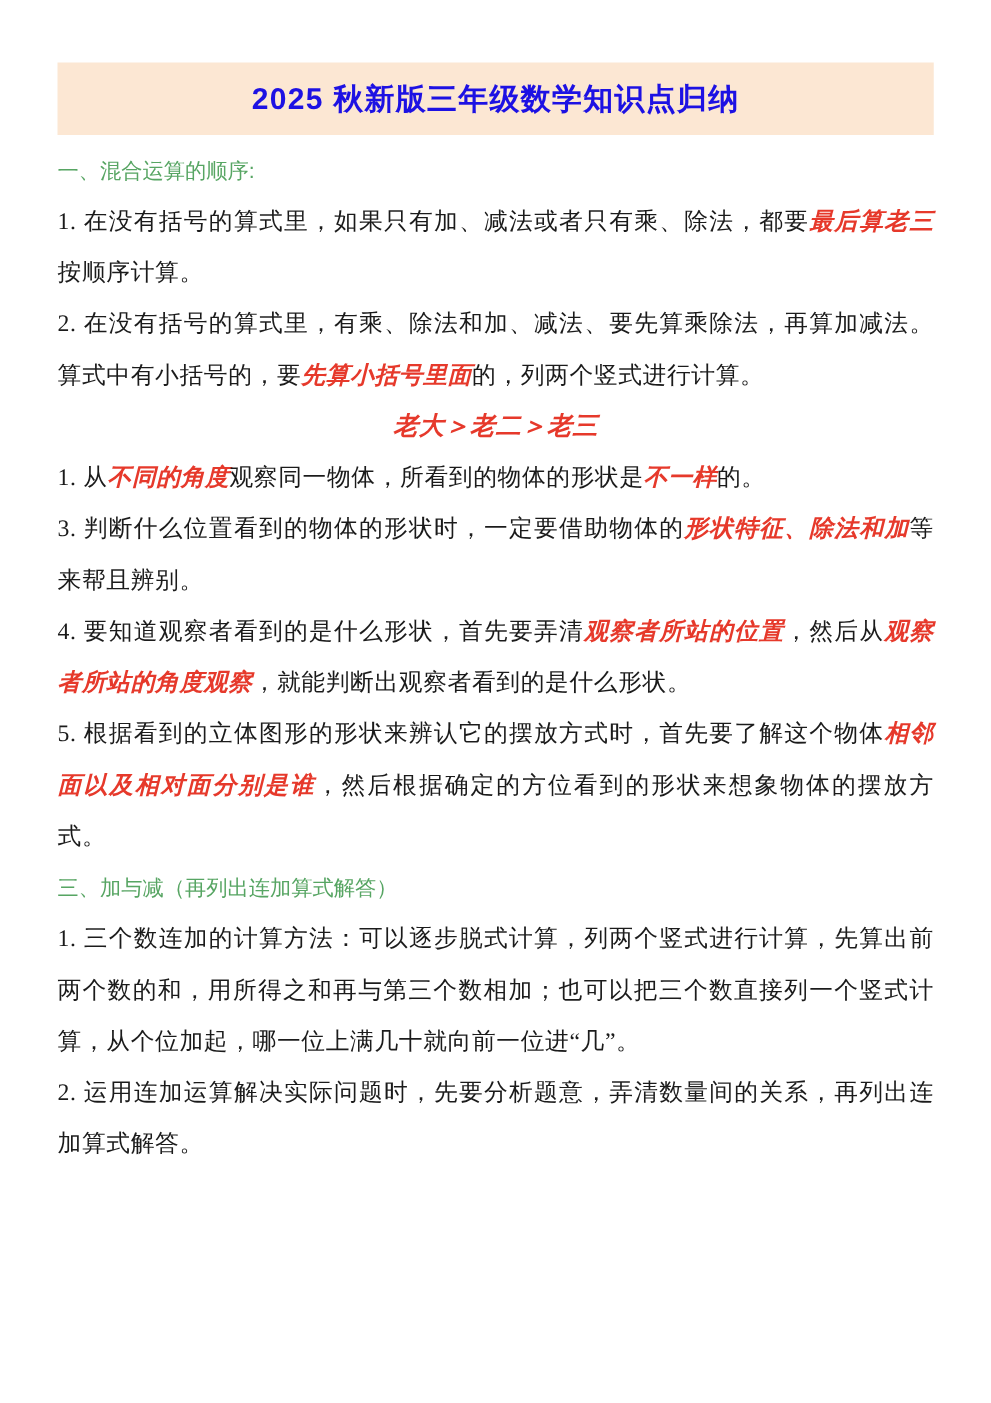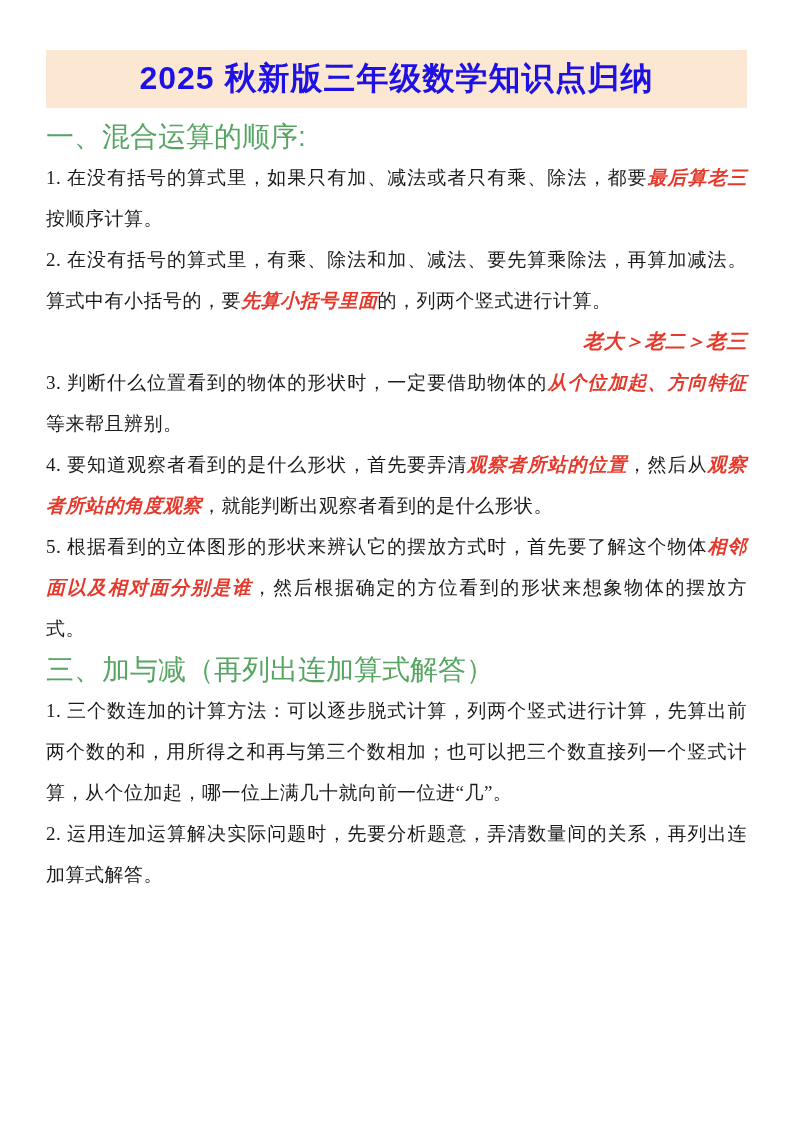--- a/index.html
+++ b/index.html
@@ -24,69 +24,70 @@
     height: 58px;
     background: var(--banner-bg, #fce7d3);
     display: flex;
     align-items: center;
     justify-content: center;
   }
   .title {
     margin: 0;
     color: var(--title-blue, #1d11e3);
     font-family: "Liberation Sans", "DejaVu Sans", sans-serif;
-    font-size: 32px;
+    font-size: 24px;
     font-weight: bold;
     letter-spacing: 1px;
     white-space: nowrap;
   }
   .content {
     margin: 0 46px;
     padding-top: 8px;
   }
   .section-heading {
     margin: 0;
     padding: 0;
     color: var(--heading-green, #57a563);
     font-family: "Liberation Sans", "DejaVu Sans", sans-serif;
-    font-size: 28px;
+    font-size: 17px;
     font-weight: 500;
     line-height: 41px;
   }
   .para {
     margin: 0;
     padding: 0;
     color: var(--body-black, #1b1b1b);
     font-size: 19px;
     line-height: 41px;
     text-align: justify;
     letter-spacing: 0.5px;
   }
   .para .hl {
     color: var(--highlight-red, #e6392b);
     font-weight: bold;
     font-style: italic;
   }
   .para.standalone {
-    text-align: right;
+    text-align: center;
     font-size: 20px;
   }
 </style>
 </head>
 <body>
 
 <div class="page">
   <header class="banner">
     <h1 class="title">2025 秋新版三年级数学知识点归纳</h1>
   </header>
   <main class="content" id="content">
       <h2 class="section-heading">一、混合运算的顺序:</h2>
       <p class="para"><span class="txt">1. 在没有括号的算式里，如果只有加、减法或者只有乘、除法，都要</span><span class="hl">最后算老三</span><span class="txt">按顺序计算。</span></p>
       <p class="para"><span class="txt">2. 在没有括号的算式里，有乘、除法和加、减法、要先算乘除法，再算加减法。算式中有小括号的，要</span><span class="hl">先算小括号里面</span><span class="txt">的，列两个竖式进行计算。</span></p>
       <p class="para standalone"><span class="hl">老大＞老二＞老三</span></p>
-      <p class="para"><span class="txt">3. 判断什么位置看到的物体的形状时，一定要借助物体的</span><span class="hl">从个位加起、方向特征</span><span class="txt">等来帮且辨别。</span></p>
+      <p class="para"><span class="txt">1. 从</span><span class="hl">不同的角度</span><span class="txt">观察同一物体，所看到的物体的形状是</span><span class="hl">不一样</span><span class="txt">的。</span></p>
+      <p class="para"><span class="txt">3. 判断什么位置看到的物体的形状时，一定要借助物体的</span><span class="hl">形状特征、除法和加</span><span class="txt">等来帮且辨别。</span></p>
       <p class="para"><span class="txt">4. 要知道观察者看到的是什么形状，首先要弄清</span><span class="hl">观察者所站的位置</span><span class="txt">，然后从</span><span class="hl">观察者所站的角度观察</span><span class="txt">，就能判断出观察者看到的是什么形状。</span></p>
       <p class="para"><span class="txt">5. 根据看到的立体图形的形状来辨认它的摆放方式时，首先要了解这个物体</span><span class="hl">相邻面以及相对面分别是谁</span><span class="txt">，然后根据确定的方位看到的形状来想象物体的摆放方式。</span></p>
       <h2 class="section-heading">三、加与减（再列出连加算式解答）</h2>
       <p class="para"><span class="txt">1. 三个数连加的计算方法：可以逐步脱式计算，列两个竖式进行计算，先算出前两个数的和，用所得之和再与第三个数相加；也可以把三个数直接列一个竖式计算，从个位加起，哪一位上满几十就向前一位进“几”。</span></p>
       <p class="para"><span class="txt">2. 运用连加运算解决实际问题时，先要分析题意，弄清数量间的关系，再列出连加算式解答。</span></p>
     </main>
 </div>
 
 </body></html>

